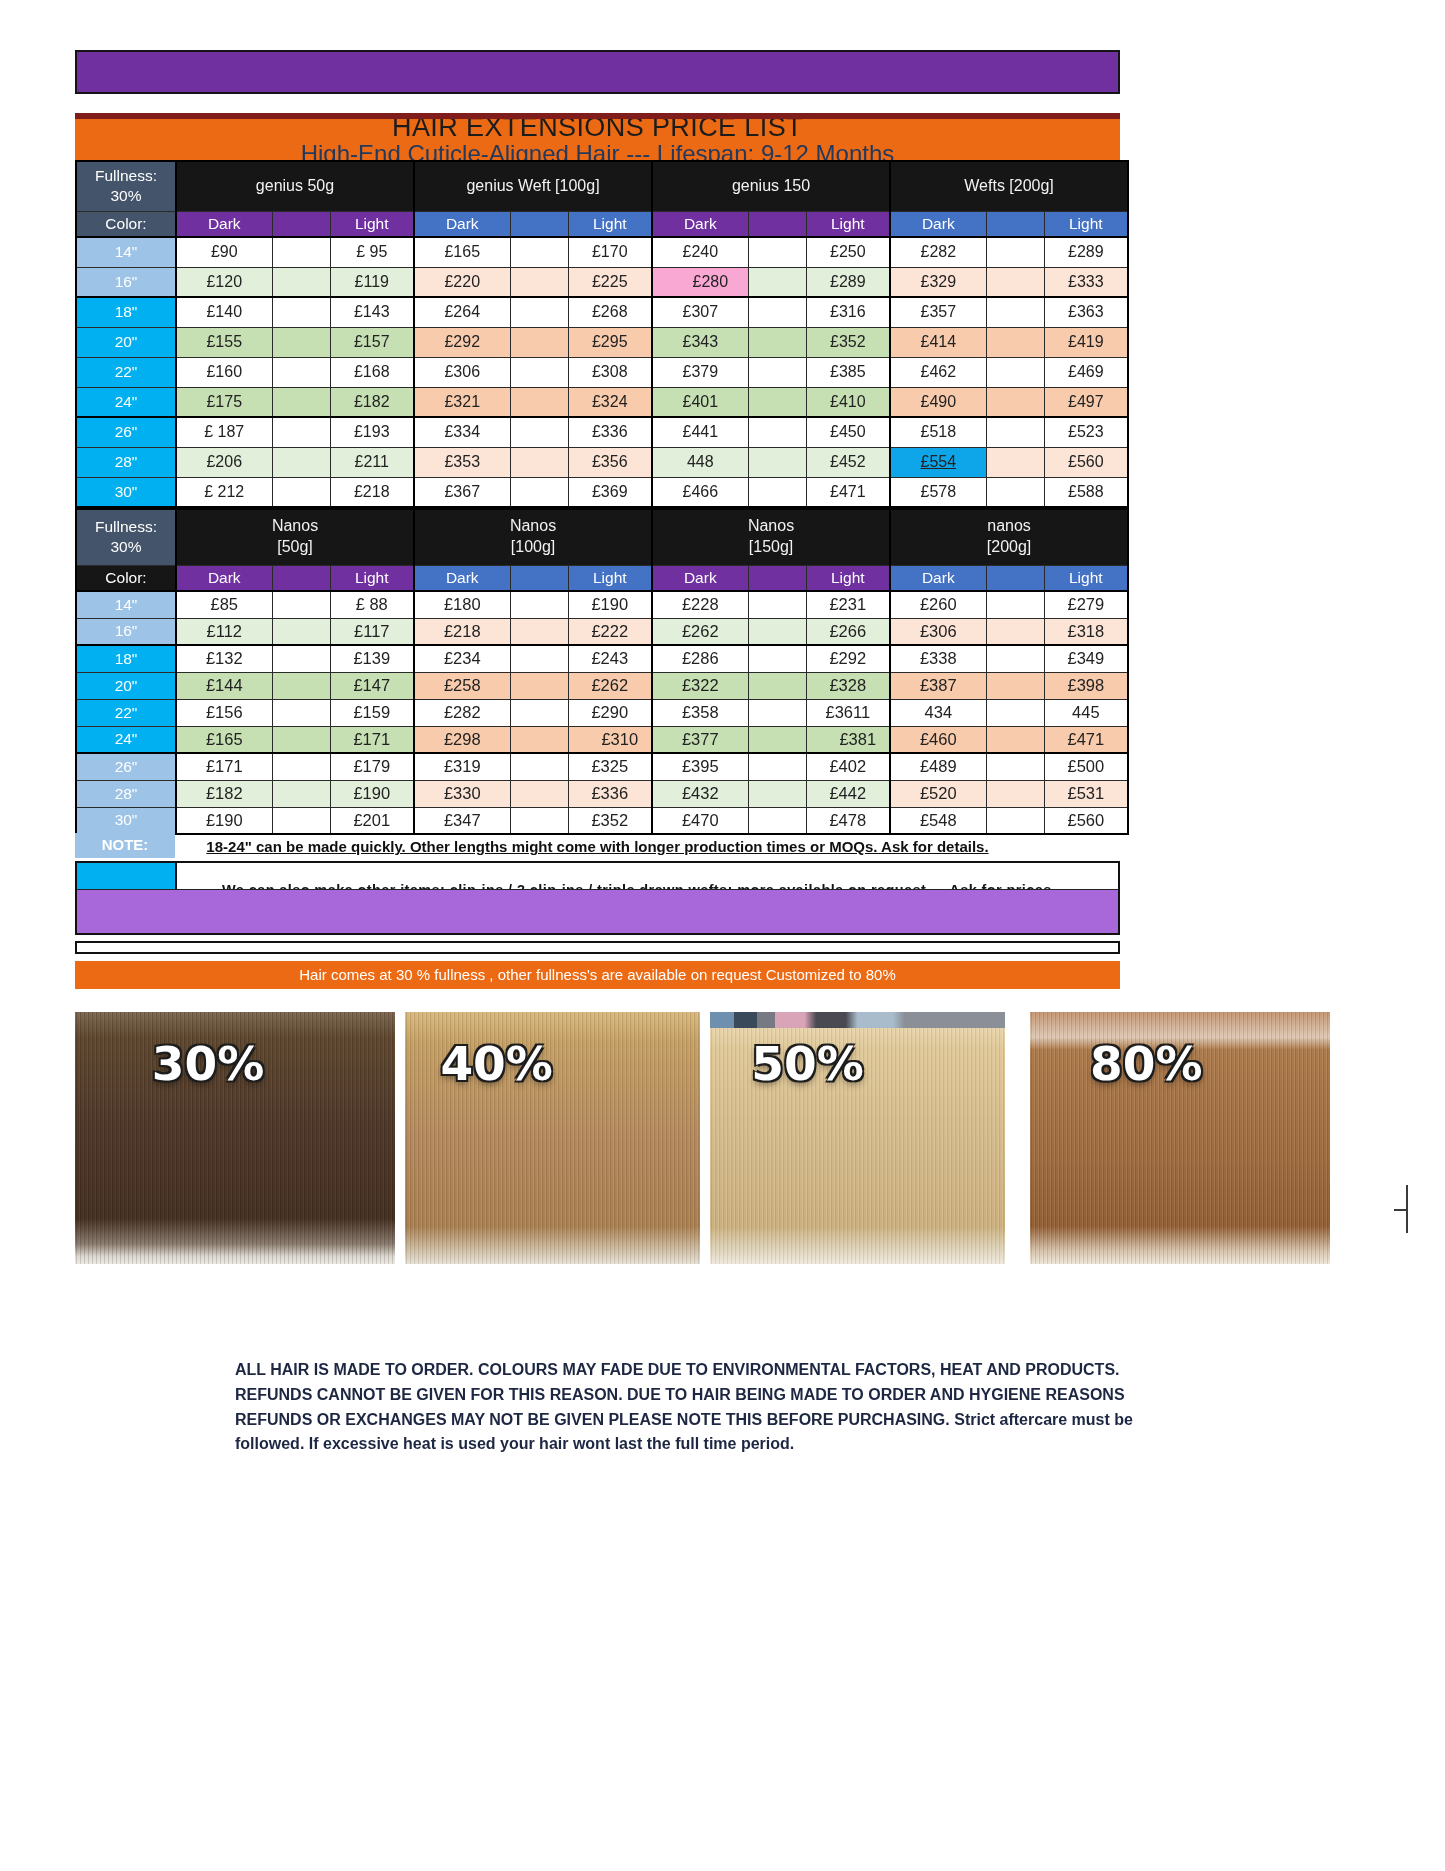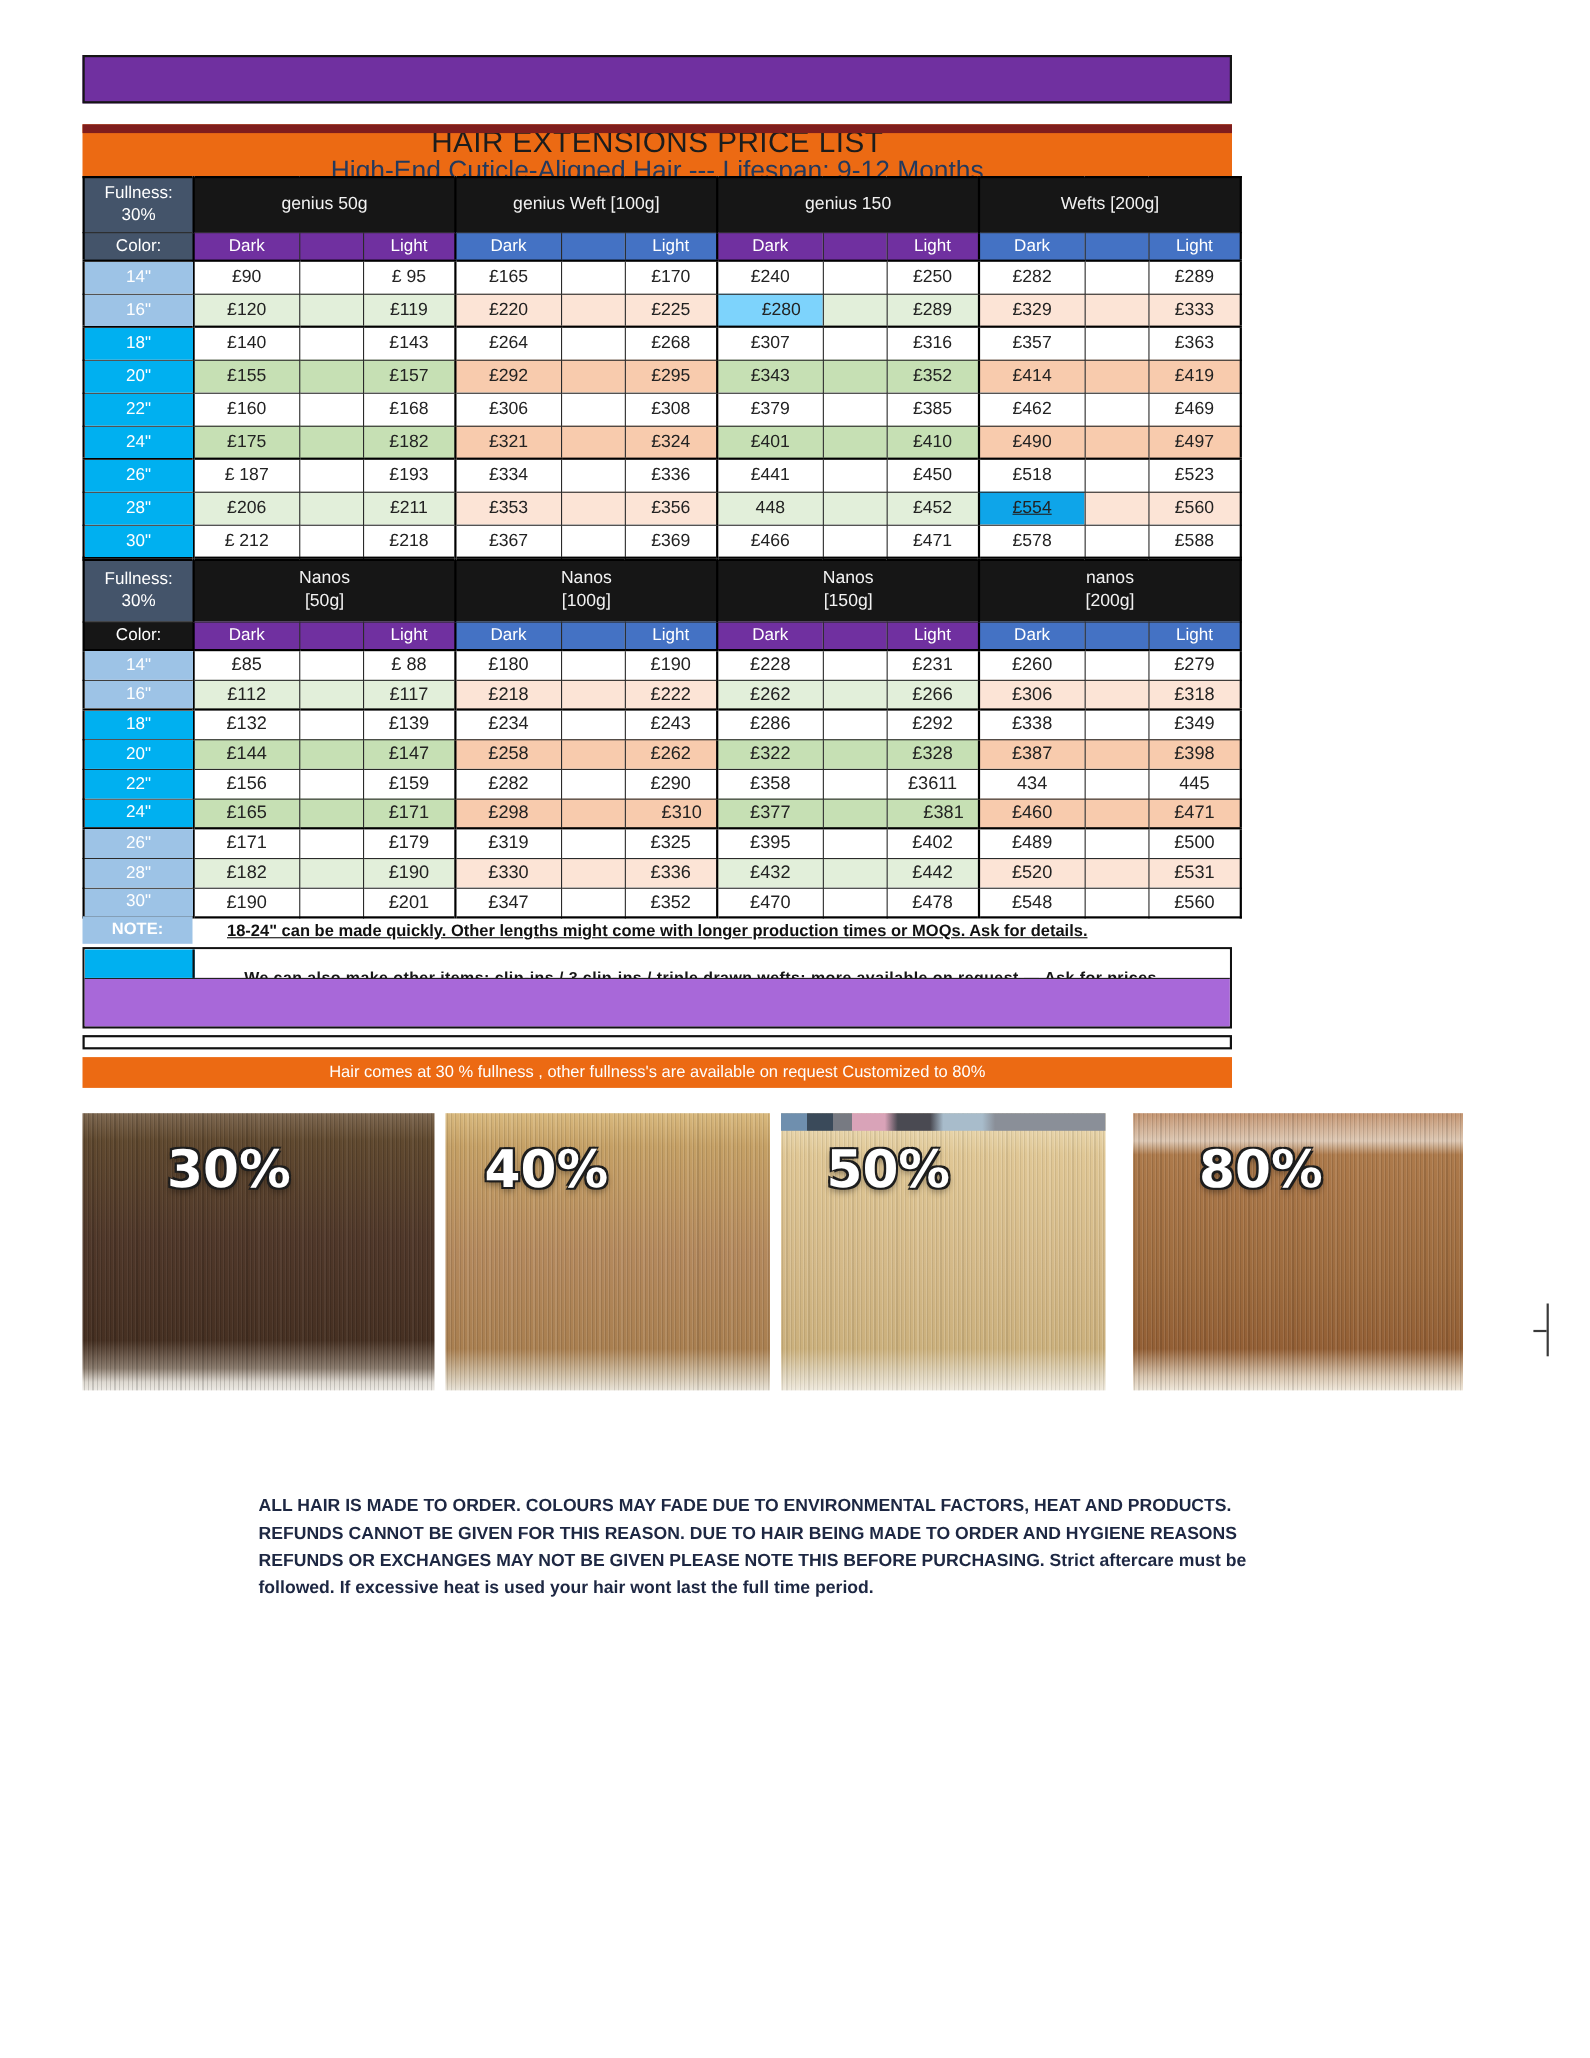--- a/index.html
+++ b/index.html
@@ -2,21 +2,21 @@
 <html><head>
 <meta charset="utf-8">
 <style>
   * { box-sizing: border-box; margin: 0; padding: 0; }
   body { background:#ffffff; font-family:"Liberation Sans", sans-serif; }
   .page { position:relative; width:1445px; height:1871px; background:#fff; overflow:hidden; }
   .content { position:absolute; left:75px; top:0; width:1045px; }
 
   .top-purple-bar { margin-top:50px; height:44px; background:#7030a0; border:2px solid #151515; }
 
-  .orange-header { margin-top:19px; height:47px; background:#ec6a13; border-top:8px solid #7f1d1d;
+  .orange-header { margin-top:19px; height:47px; background:#ec6a13; border-top:6px solid #7f1d1d;
                    overflow:hidden; text-align:center; }
   .orange-header .title { font-size:27px; color:#1c1c1c; margin-top:-7px; letter-spacing:.4px; }
   .orange-header .subtitle { font-size:24px; color:#23395d; margin-top:-3px; }
 
   
   .price-table { border-collapse:collapse; table-layout:fixed; width:1045px; border:2px solid #000; }
   .price-table th, .price-table td { border:1px solid #2a2a2a; padding:0; overflow:visible;
                                      white-space:nowrap; text-align:center; vertical-align:middle; }
   th.fullness { background:#44546a; color:#fff; font-weight:400; font-size:15.5px; line-height:1.3;
                 border-right:2px solid #000 !important; }
@@ -177,21 +177,21 @@
               <td class="price" style="background: rgb(255, 255, 255);">£289</td>
             </tr>
             <tr>
               <td class="len len-lb">16"</td>
               <td class="price gs" style="background: rgb(226, 239, 218);">£120</td>
               <td class="spacer" style="background: rgb(226, 239, 218);"></td>
               <td class="price" style="background: rgb(226, 239, 218);">£119</td>
               <td class="price gs" style="background: rgb(252, 228, 214);">£220</td>
               <td class="spacer" style="background: rgb(252, 228, 214);"></td>
               <td class="price" style="background: rgb(252, 228, 214);">£225</td>
-              <td class="price gs" style="background: #7dd3fc; padding-left: 20px;">£280</td>
+              <td class="price gs" style="background: #f9a8d4; padding-left: 20px;">£280</td>
               <td class="spacer" style="background: rgb(226, 239, 218);"></td>
               <td class="price" style="background: rgb(226, 239, 218);">£289</td>
               <td class="price gs" style="background: rgb(252, 228, 214);">£329</td>
               <td class="spacer" style="background: rgb(252, 228, 214);"></td>
               <td class="price" style="background: rgb(252, 228, 214);">£333</td>
             </tr>
             <tr class="thick">
               <td class="len len-cy">18"</td>
               <td class="price gs" style="background: rgb(255, 255, 255);">£140</td>
               <td class="spacer" style="background: rgb(255, 255, 255);"></td>

